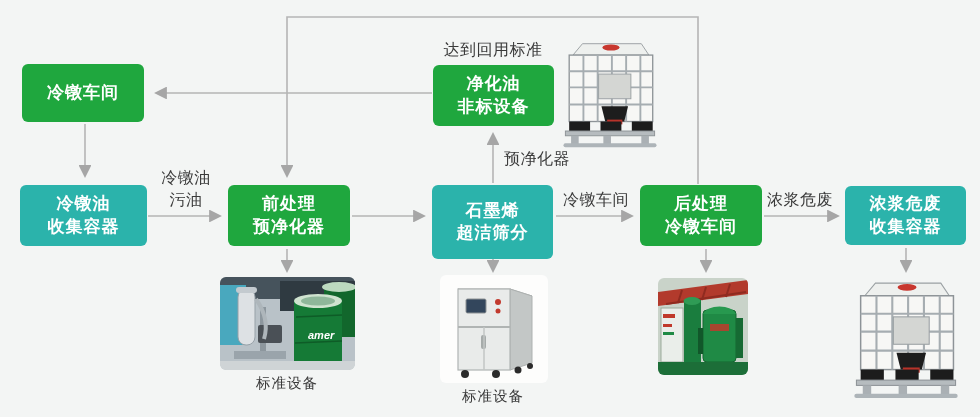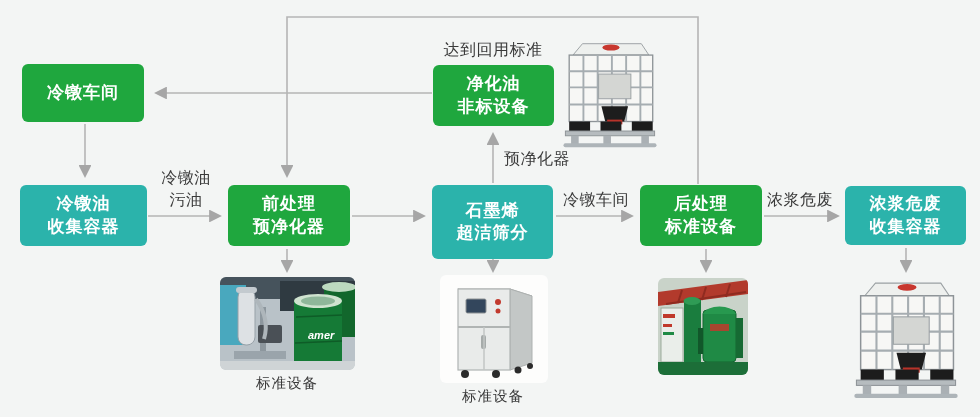--- a/index.html
+++ b/index.html
@@ -64,21 +64,21 @@
   <div class="node green" style="left:228px;top:185px;width:122px;height:61px">前处理
 预净化器</div>
 
   <div class="node green" style="left:433px;top:65px;width:121px;height:61px">净化油
 非标设备</div>
 
   <div class="node teal" style="left:432px;top:185px;width:121px;height:74px">石墨烯
 超洁筛分</div>
 
   <div class="node green" style="left:640px;top:185px;width:122px;height:61px">后处理
-标准设备</div>
+冷镦车间</div>
 
   <div class="node teal" style="left:845px;top:186px;width:121px;height:59px">浓浆危废
 收集容器</div>
 
   <div class="edge-label" style="left:150px;top:167px;width:72px">冷镦油
 污油</div>
 
   <div class="edge-label" style="left:428px;top:39px;width:130px">达到回用标准</div>
 
   <div class="edge-label" style="left:504px;top:148px;width:90px;text-align:left">预净化器</div>

